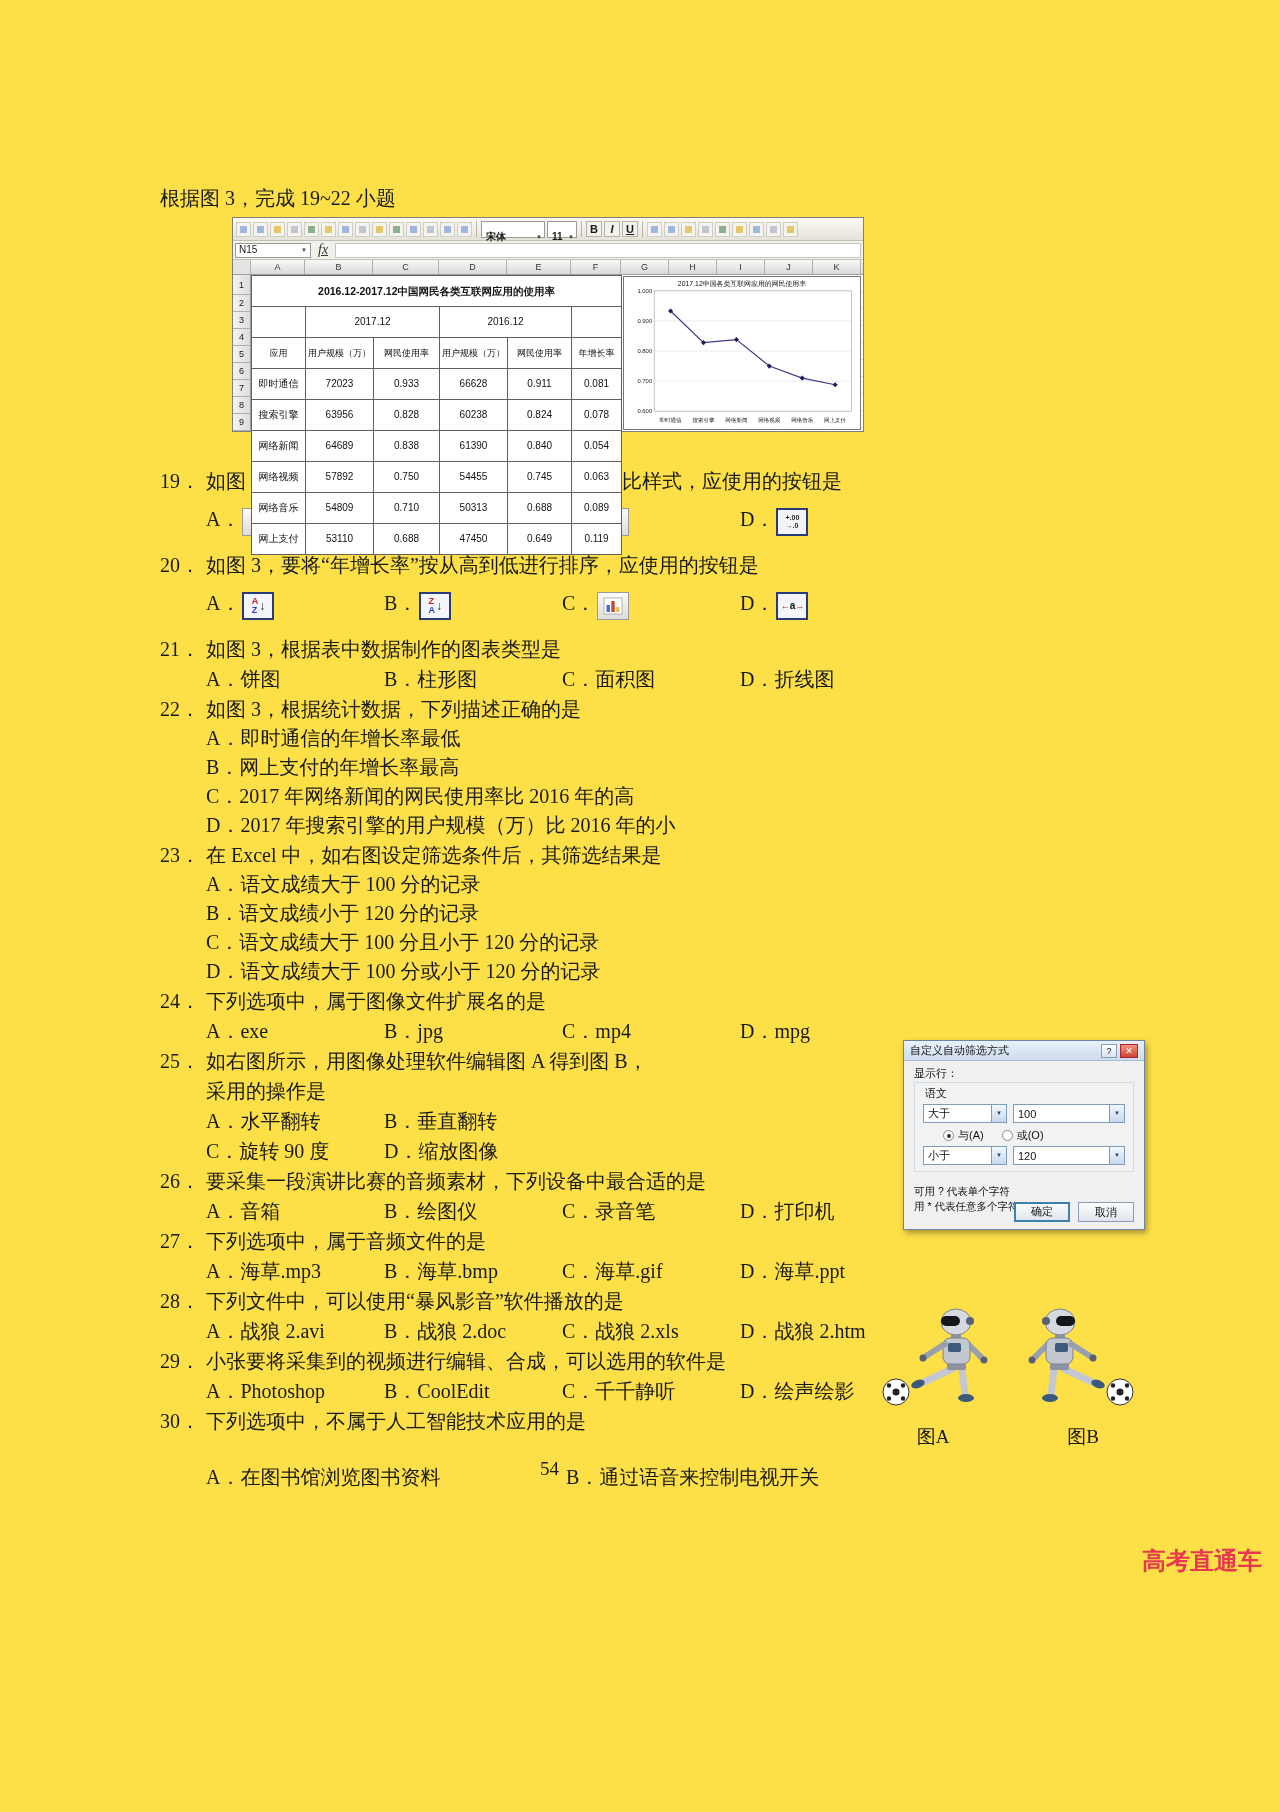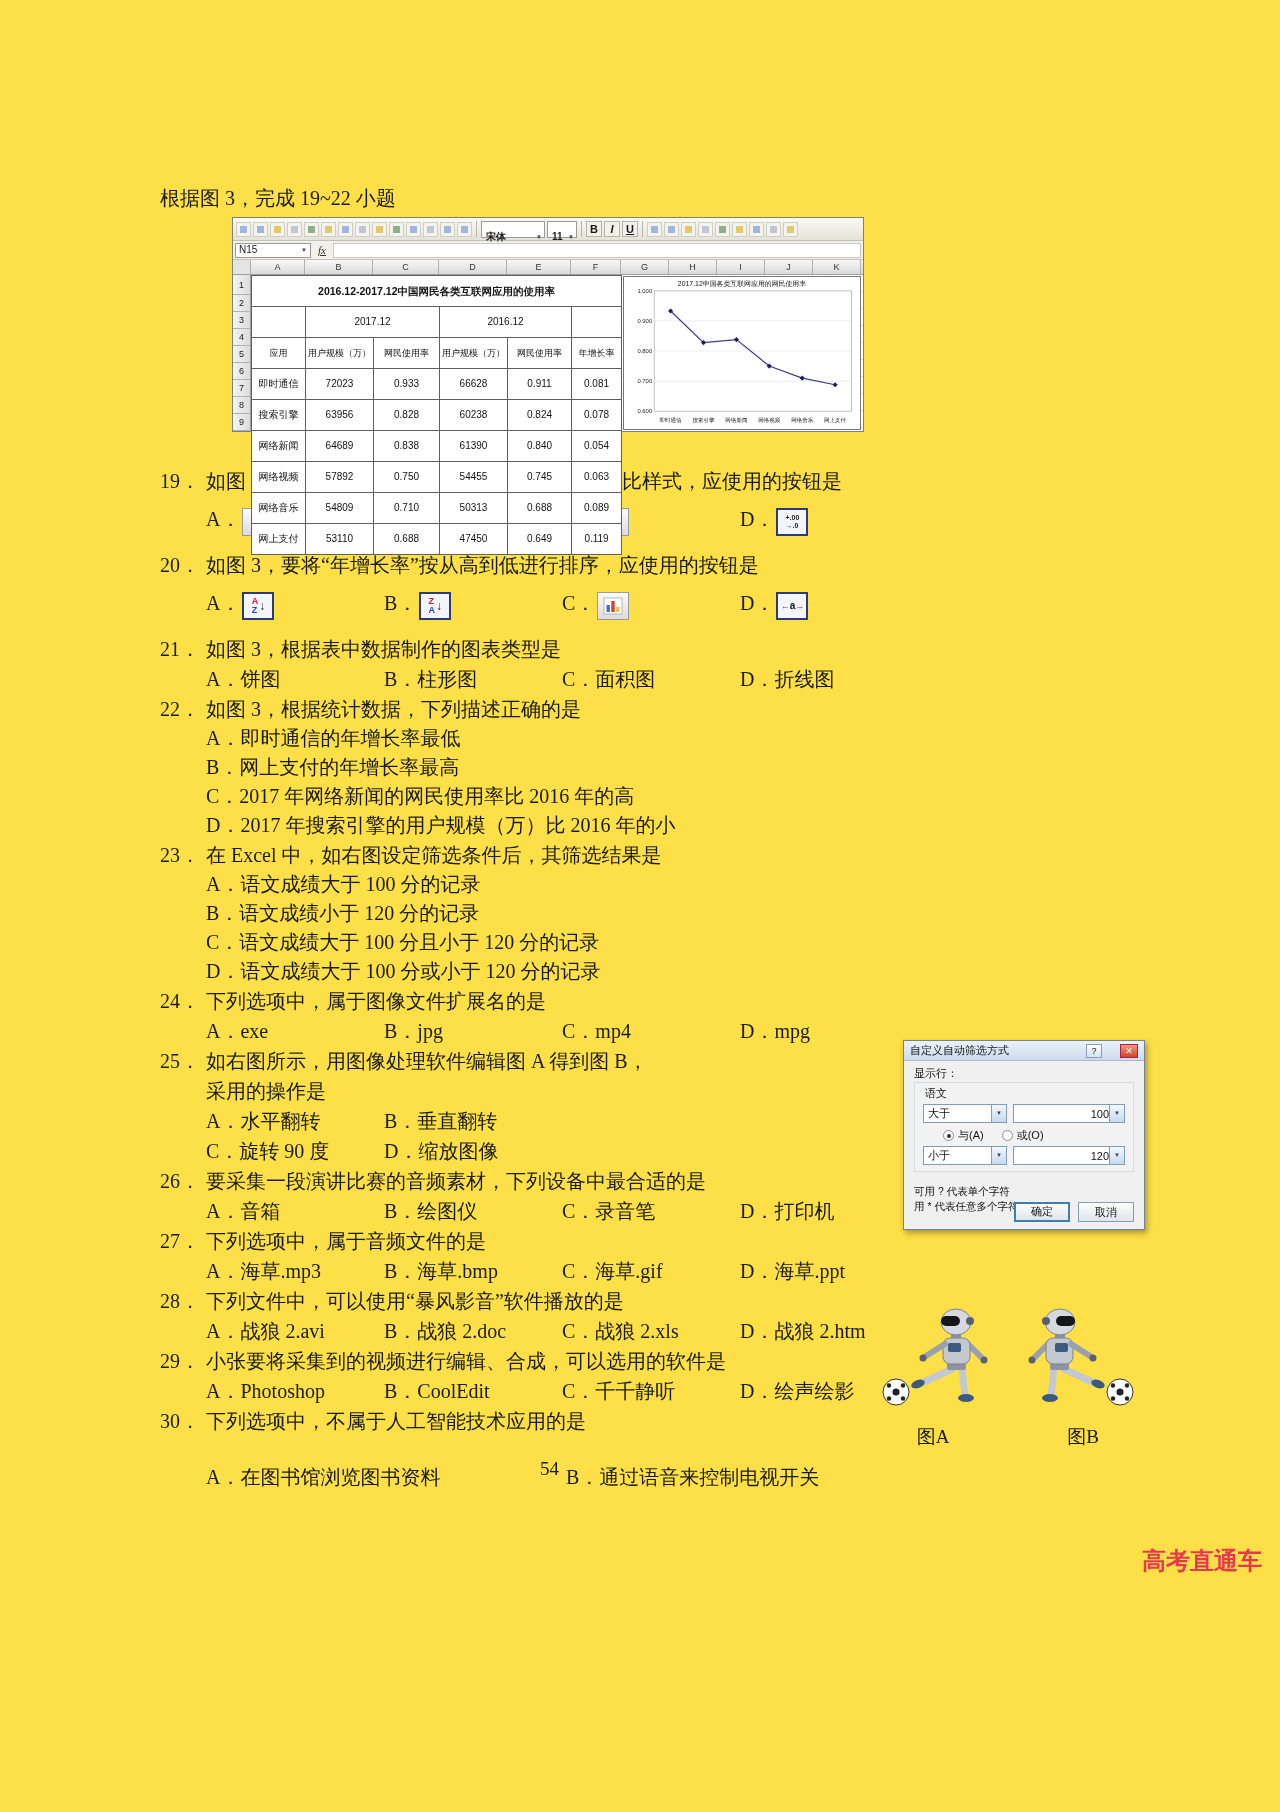--- a/index.html
+++ b/index.html
@@ -25,21 +25,21 @@
     display:flex; justify-content:space-between; align-items:flex-start; padding:0 2px 0 4px; flex:0 0 auto;font-weight:bold; }
   .xl-fontbox { width:64px; } .xl-sizebox { width:30px; }
   .xl-dd { font-size:6px; color:#444; }
   .xl-fmt { width:16px; height:16px; font-size:11px; font-weight:bold; display:flex; align-items:center;
     justify-content:center; border:1px solid #b5b2a9; background:#f2f1ec; flex:0 0 auto; }
   .xl-fmt.it { font-style:italic; } .xl-fmt.un { text-decoration:underline; }
   .xl-namebar { height:19px; display:flex; align-items:center; background:#f1f0ea; border-bottom:1px solid #c3c0b6;
     padding:0 2px; gap:3px; font-size:10px; }
   .xl-namebox { width:76px; height:15px; background:#fff; border:1px solid #9a9a9a; display:flex;
     justify-content:space-between; align-items:center; padding:0 3px; }
-  .xl-fx { font-style:italic; font-family:"Liberation Serif",serif; font-size:11px; color:#333; padding:0 4px;text-decoration:underline; }
+  .xl-fx { font-style:italic; font-family:"Liberation Serif",serif; font-size:14px; color:#333; padding:0 4px;text-decoration:underline; }
   .xl-formula { flex:1; height:15px; background:#fff; border:1px solid #c6c6c6; }
   .xl-colheads { display:flex; height:15px; background:linear-gradient(#f8f8f8,#dadada); border-bottom:1px solid #9f9f9f;
     font-size:9px; color:#333; }
   .xl-corner { width:18px; border-right:1px solid #b0b0b0; background:#e4e4e4; flex:0 0 auto; }
   .xl-colhead { border-right:1px solid #b0b0b0; display:flex; align-items:center; justify-content:center; flex:0 0 auto; }
   .xl-body { display:flex; }
   .xl-rownums { width:18px; flex:0 0 auto; }
   .xl-rownum { border-bottom:1px solid #b0b0b0; border-right:1px solid #9f9f9f;
     background:linear-gradient(90deg,#f4f4f4,#dcdcdc); font-size:9px; display:flex; align-items:center; justify-content:center; }
   .xl-grid { position:relative; width:612px; height:156px;
@@ -77,33 +77,33 @@
   .ic-merge { font-size:10px; font-weight:bold; color:#111; }
   .ic-merge .ma { color:#c22222; font-size:9px; font-weight:normal; }
   .emch { position:relative; }
   .emch::after { content:"•"; position:absolute; left:50%; transform:translateX(-50%); bottom:-0.62em; font-size:0.45em; color:#1a1a1a; }
 
   
   .filter-dialog { position:absolute; left:903px; top:1040px; width:242px; height:190px; background:#f0f0f0;
     border:1px solid #6f84a2; box-shadow:2px 3px 6px rgba(0,0,0,0.35);
     font-family:"Liberation Sans","DejaVu Sans",sans-serif; font-size:11px; color:#111; }
   .fd-title { height:20px; background:linear-gradient(#eaf2fb,#ccdbed); border-bottom:1px solid #aabbd0;
-    display:flex; align-items:center; padding:0 6px; gap:18px; }
+    display:flex; align-items:center; padding:0 6px; gap:3px; }
   .fd-title-text { flex:1; font-size:11px; }
   .fd-help { width:16px; height:14px; border:1px solid #8a9cb5; background:linear-gradient(#fff,#d7e3f2);
     text-align:center; font-size:9px; line-height:12px; }
   .fd-close { width:18px; height:14px; background:linear-gradient(#f0957e,#cf4433); color:#fff; border:1px solid #a23;
     text-align:center; font-size:9px; line-height:12px; }
   .fd-body { position:relative; height:168px; padding:5px 10px 8px; }
   .fd-group { border:1px solid #d3dde8; padding:2px 6px 6px; margin-top:1px; background:#f2f2f2; }
   .fd-field { margin:1px 0 3px 4px; }
   .fd-row { display:flex; gap:6px; margin:2px 0 0 2px; }
   .fd-select,.fd-combo { height:19px; background:#fff; border:1px solid #7f9db9; display:flex;
     justify-content:space-between; align-items:center; padding-left:4px; }
-  .fd-select { width:84px; } .fd-combo { width:112px;justify-content:flex-end; }
+  .fd-select { width:84px; } .fd-combo { width:112px; }
   .dd-btn { width:15px; height:17px; background:linear-gradient(#f2f8ff,#c7d9ee); border-left:1px solid #7f9db9;
     text-align:center; font-size:6px; line-height:17px; color:#345; }
   .fd-radios { display:flex; gap:18px; margin:5px 0 3px 22px; align-items:center; }
   .radio { display:inline-flex; align-items:center; gap:4px; }
   .radio-dot { width:11px; height:11px; border-radius:50%; border:1px solid #8a8a8a; background:#fff; position:relative; }
   .radio-dot.sel::after { content:""; position:absolute; inset:2.5px; background:#333; border-radius:50%; }
   .fd-hints { margin-top:12px; font-size:10.5px; line-height:15px; }
   .fd-buttons { position:absolute; right:10px; bottom:7px; display:flex; gap:8px; }
   .fd-btn { width:56px; height:20px; border:1px solid #8a9cb5; background:linear-gradient(#fdfdfd,#dfe5ec);
     text-align:center; line-height:18px; }

